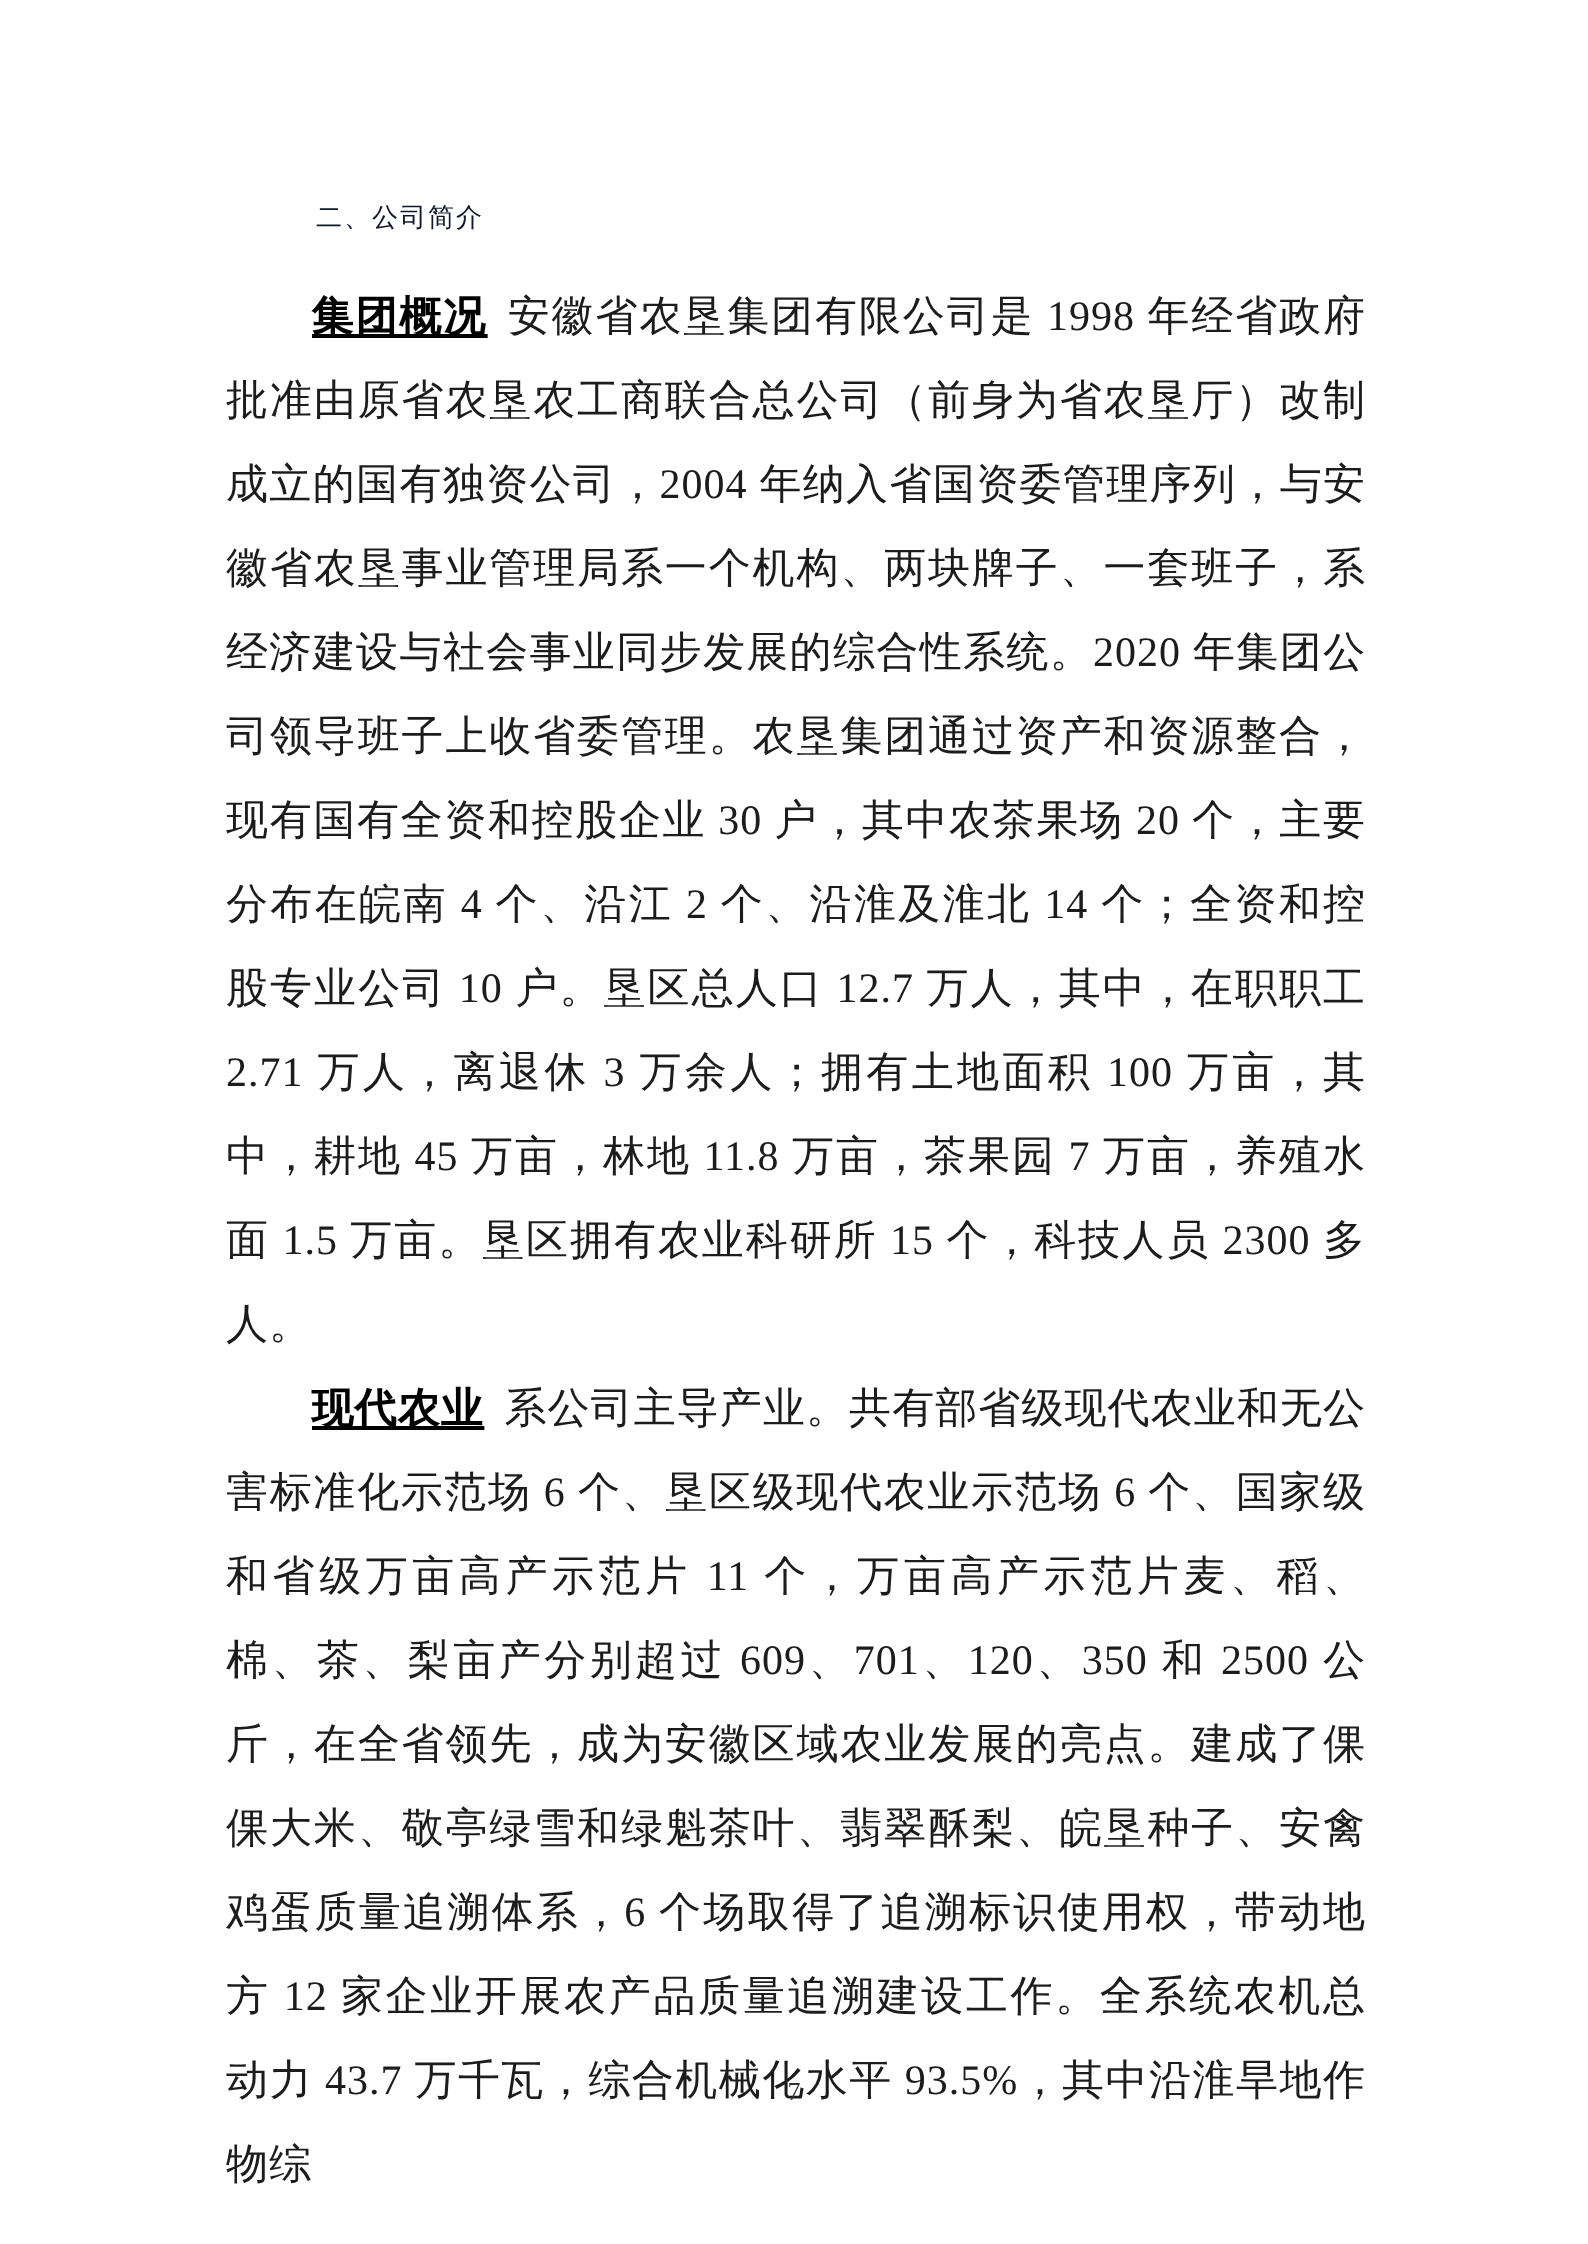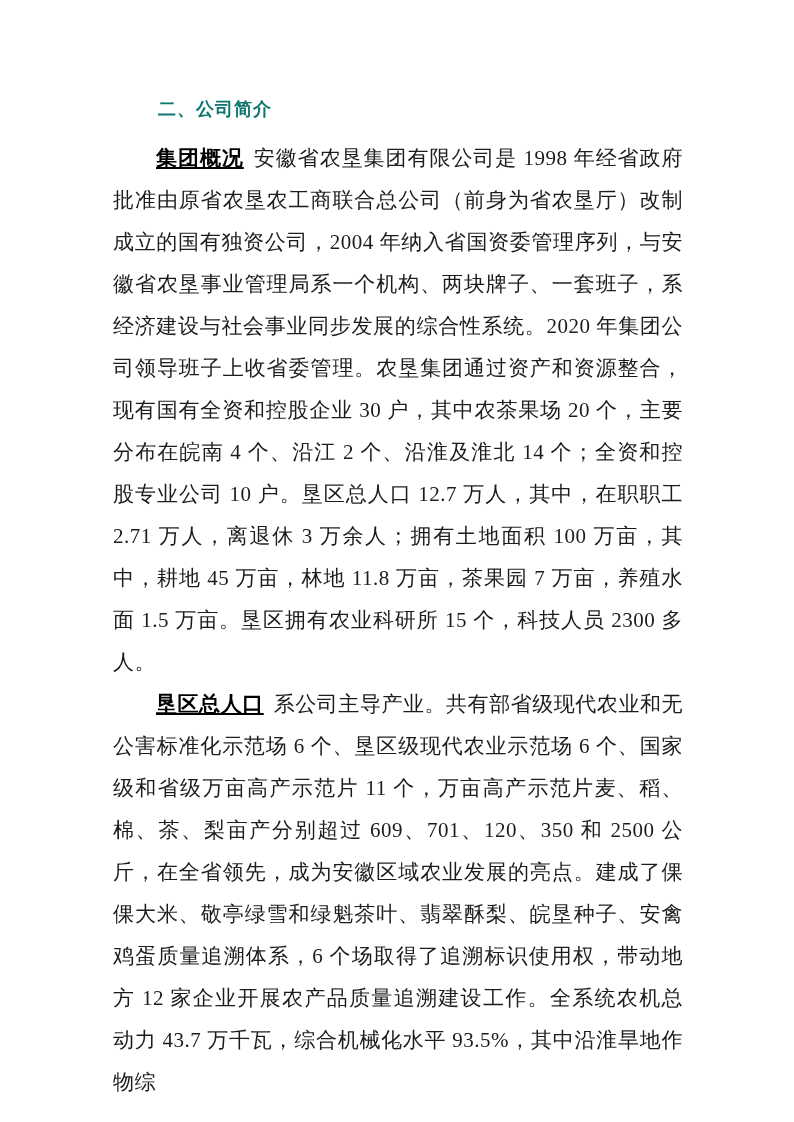--- a/index.html
+++ b/index.html
@@ -17,24 +17,24 @@
     color: #1c1c1c;
   }
   .content {
     position: absolute;
     left: 113px;
     top: 88px;
     width: 570px;
   }
   .heading {
     margin: 0 0 7px 0;
-    font-size: 18px;
+    font-size: 13px;
     line-height: 42px;
-    font-weight: bold;
-    color: #0f766e;
+    font-weight: normal;
+    color: #0f172a;
     text-indent: 45px;
     letter-spacing: 1px;
     font-family: "Liberation Sans", sans-serif;
   }
   .para {
     margin: 0;
     font-size: 21px;
     line-height: 42px;
     text-align: justify;
     text-justify: inter-character;
@@ -61,17 +61,17 @@
 </style>
 </head>
 <body>
 
 <div class="page">
   <div class="content">
     <h2 class="heading">二、公司简介</h2>
 
     <p class="para"><span class="lead">集团概况</span><span>安徽省农垦集团有限公司是 1998 年经省政府批准由原省农垦农工商联合总公司（前身为省农垦厅）改制成立的国有独资公司，2004 年纳入省国资委管理序列，与安徽省农垦事业管理局系一个机构、两块牌子、一套班子，系经济建设与社会事业同步发展的综合性系统。2020 年集团公司领导班子上收省委管理。农垦集团通过资产和资源整合，现有国有全资和控股企业 30 户，其中农茶果场 20 个，主要分布在皖南 4 个、沿江 2 个、沿淮及淮北 14 个；全资和控股专业公司 10 户。垦区总人口 12.7 万人，其中，在职职工 2.71 万人，离退休 3 万余人；拥有土地面积 100 万亩，其中，耕地 45 万亩，林地 11.8 万亩，茶果园 7 万亩，养殖水面 1.5 万亩。垦区拥有农业科研所 15 个，科技人员 2300 多人。</span></p>
 
-    <p class="para"><span class="lead">垦区总人口</span><span>系公司主导产业。共有部省级现代农业和无公害标准化示范场 6 个、垦区级现代农业示范场 6 个、国家级和省级万亩高产示范片 11 个，万亩高产示范片麦、稻、棉、茶、梨亩产分别超过 609、701、120、350 和 2500 公斤，在全省领先，成为安徽区域农业发展的亮点。建成了倮倮大米、敬亭绿雪和绿魁茶叶、翡翠酥梨、皖垦种子、安禽鸡蛋质量追溯体系，6 个场取得了追溯标识使用权，带动地方 12 家企业开展农产品质量追溯建设工作。全系统农机总动力 43.7 万千瓦，综合机械化水平 93.5%，其中沿淮旱地作物综</span></p>
+    <p class="para"><span class="lead">现代农业</span><span>系公司主导产业。共有部省级现代农业和无公害标准化示范场 6 个、垦区级现代农业示范场 6 个、国家级和省级万亩高产示范片 11 个，万亩高产示范片麦、稻、棉、茶、梨亩产分别超过 609、701、120、350 和 2500 公斤，在全省领先，成为安徽区域农业发展的亮点。建成了倮倮大米、敬亭绿雪和绿魁茶叶、翡翠酥梨、皖垦种子、安禽鸡蛋质量追溯体系，6 个场取得了追溯标识使用权，带动地方 12 家企业开展农产品质量追溯建设工作。全系统农机总动力 43.7 万千瓦，综合机械化水平 93.5%，其中沿淮旱地作物综</span></p>
   </div>
 
   <div class="footer">7</div>
 </div>
 
 </body></html>

